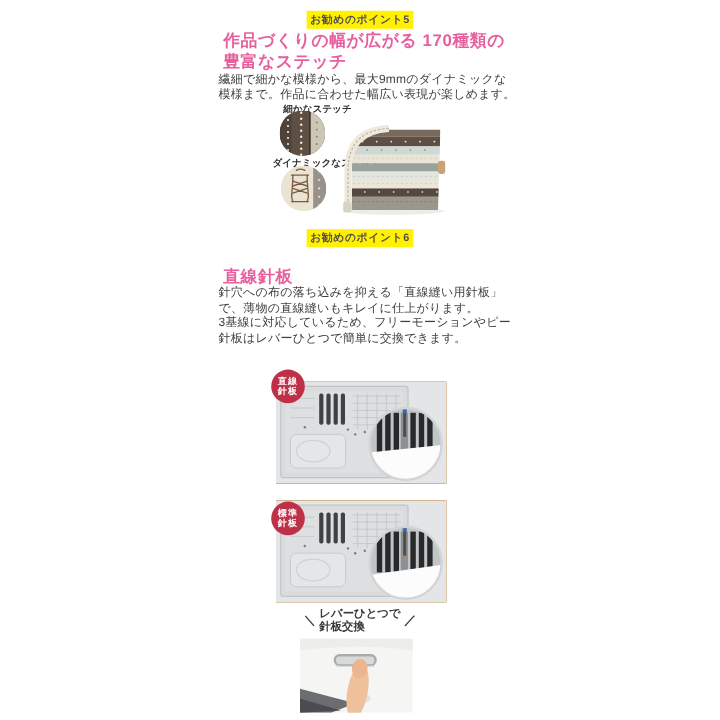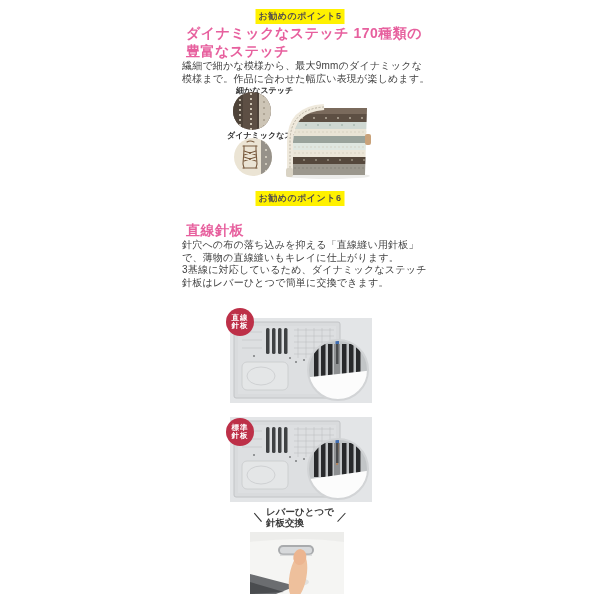--- a/index.html
+++ b/index.html
@@ -36,21 +36,21 @@
   .lever-callout .lines{display:flex;flex-direction:column;align-items:flex-start;line-height:11px;white-space:nowrap;}
   .slash-mark{font-size:10px;font-weight:bold;color:#3a3a3a;}
 </style>
 </head>
 <body>
 
 <div id="canvas">
 
   <div class="abs center-x point-badge" style="top:9px;">お勧めのポイント5</div>
 
-  <div class="abs heading" style="top:25px;left:186px;">ダイナミックなステッチ 170種類の</div>
+  <div class="abs heading" style="top:25px;left:186px;">作品づくりの幅が広がる 170種類の</div>
   <div class="abs heading" style="top:43px;left:186px;">豊富なステッチ</div>
 
   <div class="abs body-text" style="top:59px;left:182px;">繊細で細かな模様から、最大9mmのダイナミックな</div>
   <div class="abs body-text" style="top:72px;left:182px;">模様まで。作品に合わせた幅広い表現が楽しめます。</div>
 
   <div class="abs mini-label" style="top:85px;left:236px;">細かなステッチ</div>
 
   <div class="abs circle-crop" style="top:92px;left:233px;">
     <svg width="38" height="38" viewBox="0 0 38 38">
       <rect x="0" y="0" width="38" height="38" fill="#5d4f44"></rect>
@@ -160,21 +160,21 @@
     </svg>
   </div>
 
   <div class="abs center-x point-badge" style="top:191px;">お勧めのポイント6</div>
 
   <div class="abs heading" style="top:222px;left:186px;">直線針板</div>
 
   <div class="abs body-block" style="top:239px;left:182px;">
     <div>針穴への布の落ち込みを抑える「直線縫い用針板」</div>
     <div>で、薄物の直線縫いもキレイに仕上がります。</div>
-    <div>3基線に対応しているため、ダイナミックなステッチ</div>
+    <div>3基線に対応しているため、フリーモーションやピー</div>
     <div>針板はレバーひとつで簡単に交換できます。</div>
   </div>
 
   <div class="abs photo" style="top:318px;left:230px;width:142px;height:85px;">
     <svg width="142" height="85" viewBox="0 0 142 85">
       <rect x="0" y="0" width="142" height="85" fill="#e3e5e7"></rect>
       <rect x="4" y="4" width="106" height="76" rx="2" fill="#d9dbdd" stroke="#c2c4c6" stroke-width="1"></rect>
       <rect x="8" y="8" width="98" height="68" fill="#dddfe1"></rect>
       <g fill="#3f4143">
         <rect x="36" y="10" width="3.5" height="26" rx="1.5"></rect>

